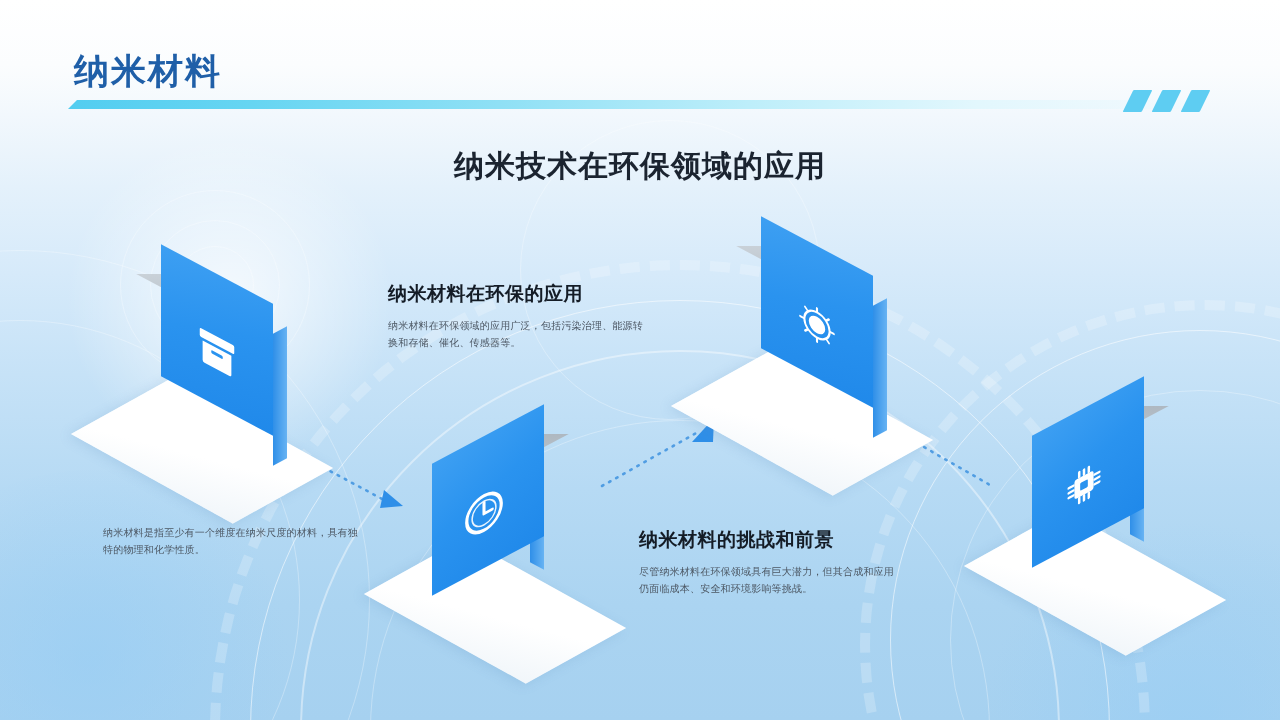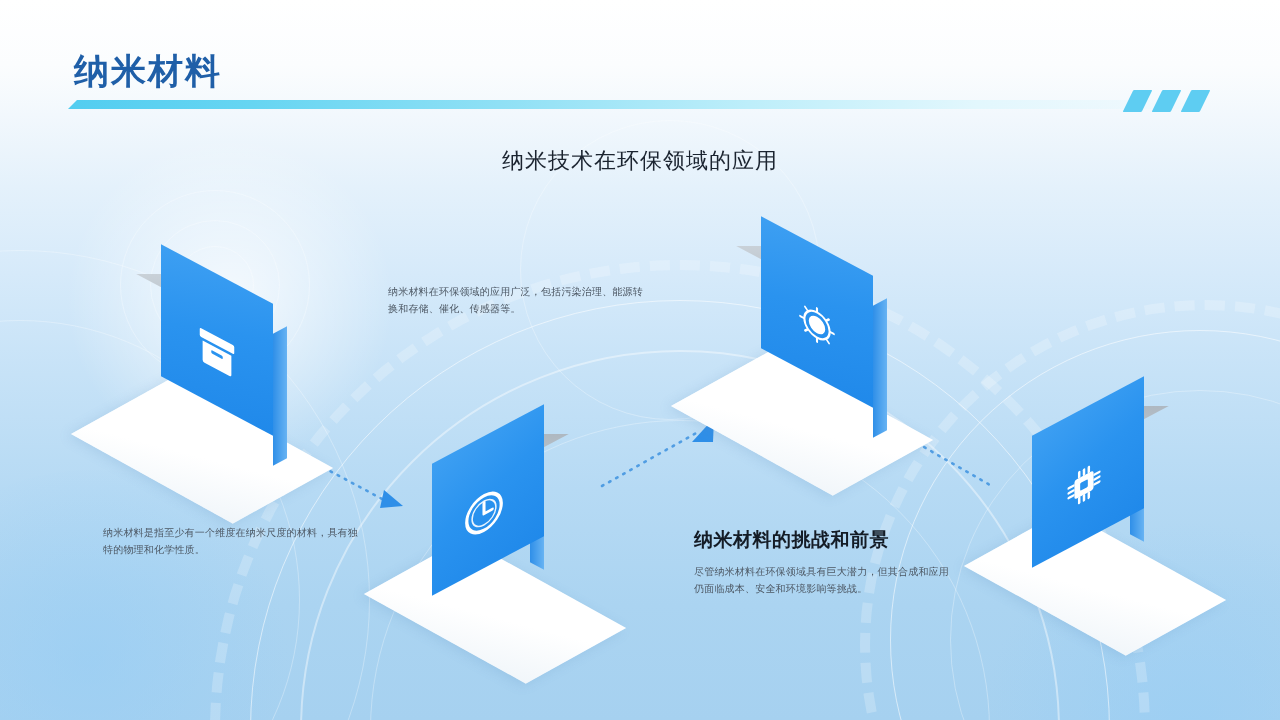--- a/index.html
+++ b/index.html
@@ -101,22 +101,22 @@
   .slash.s2 { left: 29px; }
   .slash.s3 { left: 58px; }
 
   
   .main-heading {
     position: absolute;
     left: 0;
     top: 146px;
     width: 1280px;
     text-align: center;
-    font-size: 22px;
-    font-weight: normal;
+    font-size: 30px;
+    font-weight: bold;
     color: #1b2430;
     letter-spacing: 1px;
   }
 
   
   .txt { position: absolute; width: 262px; }
   .txt h3 {
     font-size: 19px;
     font-weight: bold;
     color: #141c26;
@@ -127,21 +127,21 @@
   }
   .txt p {
     font-size: 10px;
     line-height: 1.72;
     color: #4c5763;
     letter-spacing: 0.2px;
   }
 
   .txt.t1 { left: 103px; top: 524px; }
   .txt.t2 { left: 388px; top: 283px; }
-  .txt.t3 { left: 694px; top: 529px; }
+  .txt.t3 { left: 639px; top: 529px; }
   .txt.t4 { left: 963px; top: 283px; }
 
   
   .iso { position: absolute; width: 230px; height: 230px; }
   .iso.c1 { left: 105px; top: 250px; }
   .iso.c2 { left: 398px; top: 410px; }
   .iso.c3 { left: 705px; top: 222px; }
   .iso.c4 { left: 998px; top: 382px; }
 
   
@@ -355,20 +355,21 @@
         </g>
       </svg>
     </div>
   </div>
 
   <div class="txt t1">
     <p>纳米材料是指至少有一个维度在纳米尺度的材料，具有独特的物理和化学性质。</p>
   </div>
 
   <div class="txt t2">
+    <h3>纳米材料在环保的应用</h3>
     <p>纳米材料在环保领域的应用广泛，包括污染治理、能源转换和存储、催化、传感器等。</p>
   </div>
 
   <div class="txt t3">
     <h3>纳米材料的挑战和前景</h3>
     <p>尽管纳米材料在环保领域具有巨大潜力，但其合成和应用仍面临成本、安全和环境影响等挑战。</p>
   </div>
 
 
 </div>

